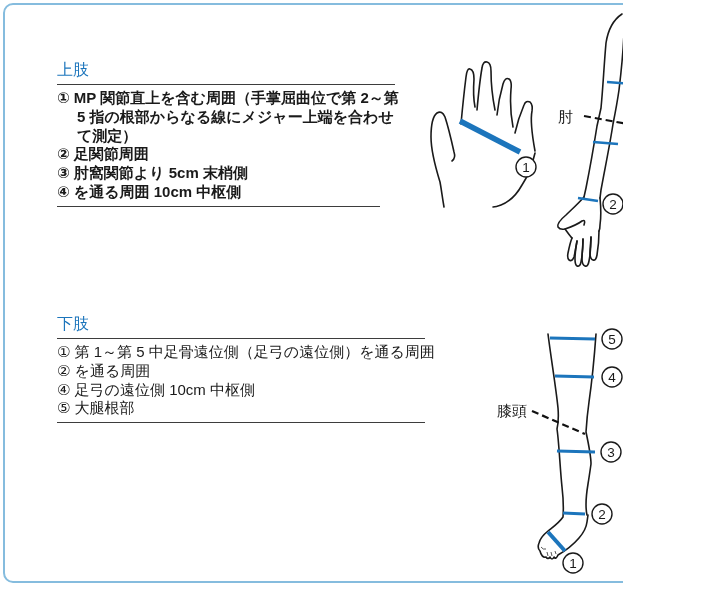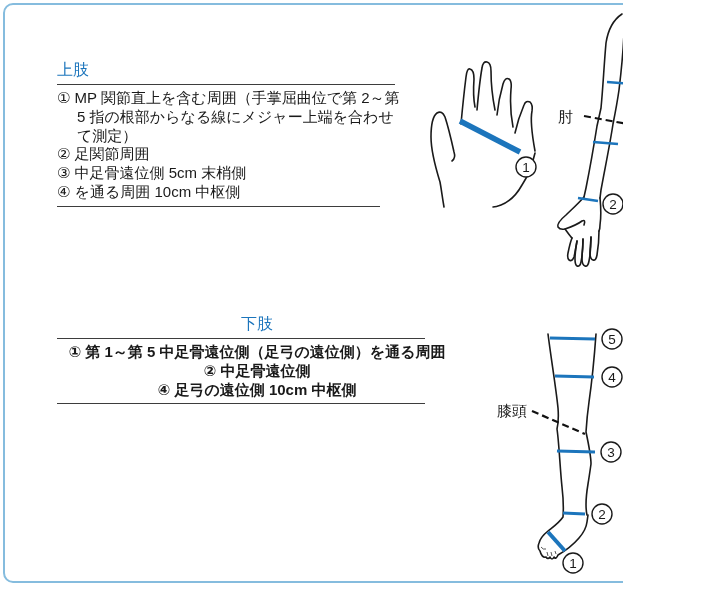--- a/index.html
+++ b/index.html
@@ -6,36 +6,36 @@
   .stage{
     position:relative;width:623px;height:590px;background:#ffffff;overflow:hidden;
     font-family:"Liberation Sans","DejaVu Sans",sans-serif;color:#1a1a1a;
   }
   .frame{
     position:absolute;left:3px;top:3px;width:703px;height:580px;
     border:2px solid #85bcde;border-radius:10px;box-sizing:border-box;
   }
   .text-block{position:absolute;left:57px;}
   .text-block.upper{top:60px;}
-  .text-block.lower{top:314px;text-align:center;}
+  .text-block.lower{top:314px;}
   .text-block h2{
     margin:0 0 4px 0;font-size:16px;font-weight:normal;color:#1c75bc;line-height:20px;
   }
   .rule{height:0;border-top:1.6px solid #3d3d3d;}
   .head-rule{margin-bottom:4px;}
   .bottom-rule{margin-top:4px;}
   .upper .head-rule{width:338px;}
   .upper .bottom-rule{width:323px;}
   .lower .head-rule{width:368px;}
   .lower .bottom-rule{width:368px;}
   ul.measure-list{
     margin:0;padding:0;list-style:none;font-size:15px;line-height:18.8px;
   }
-  .upper ul.measure-list{width:345px;}
-  .lower ul.measure-list{width:400px;font-weight:bold;}
+  .upper ul.measure-list{width:345px;font-weight:bold;}
+  .lower ul.measure-list{width:400px;}
   .lower ul.measure-list li{white-space:nowrap;}
   ul.measure-list li{padding-left:20px;text-indent:-20px;}
   svg{position:absolute;overflow:visible;}
   .outline{fill:none;stroke:#1a1a1a;stroke-width:1.6;stroke-linecap:round;stroke-linejoin:round;}
   .thin{fill:none;stroke:#444;stroke-width:0.9;stroke-linejoin:round;}
   .blue{stroke:#1c75bc;fill:none;stroke-linecap:butt;}
   .w3{stroke-width:3px;} .w26{stroke-width:2.6px;} .w4{stroke-width:4px;} .w55{stroke-width:5.5px;}
   .dash{fill:none;stroke:#111;stroke-width:2.2;stroke-dasharray:7 4;stroke-linecap:butt;}
   .marker circle{fill:#ffffff;stroke:#1a1a1a;stroke-width:1.4;}
   .marker text{font-size:13.5px;fill:#1a1a1a;text-anchor:middle;font-family:"Liberation Sans","DejaVu Sans",sans-serif;}
@@ -46,33 +46,34 @@
 
 <div class="stage">
   <div class="frame"></div>
 
   <section class="text-block upper">
     <h2>上肢</h2>
     <div class="rule head-rule"></div>
     <ul class="measure-list">
       <li>① MP 関節直上を含む周囲（手掌屈曲位で第 2～第 5 指の根部からなる線にメジャー上端を合わせて測定）</li>
       <li>② 足関節周囲</li>
-      <li>③ 中足骨遠位側 5cm 末梢側</li>
+      <li>③ 肘窩関節より 5cm 末梢側</li>
       <li>④ を通る周囲 10cm 中枢側</li>
     </ul>
     <div class="rule bottom-rule"></div>
   </section>
 
   <section class="text-block lower">
     <h2>下肢</h2>
     <div class="rule head-rule"></div>
     <ul class="measure-list">
       <li>① 第 1～第 5 中足骨遠位側（足弓の遠位側）を通る周囲</li>
-      <li>② 中足骨遠位側</li>
+      <li>② を通る周囲</li>
       <li>④ 足弓の遠位側 10cm 中枢側</li>
+      <li>⑤ 大腿根部</li>
     </ul>
     <div class="rule bottom-rule"></div>
   </section>
 
   <svg style="left:425px;top:55px;" width="135" height="185" viewBox="0 0 135 185">
     <g>
       <path class="outline" d="M19,152 C17,140 16,132 15,127 C11,114 6,94 6,82 C6,70 8,61 12,58 Q17,55 20,62 C23,71 27,88 29,97 Q31,103 27,106"></path>
       <path class="outline" d="M36,69 C37,58 39,38 41,22 Q42,13 45,14 Q49,15 49,24 C48,38 49,47 50,52"></path>
       <path class="outline" d="M52,55 C53,44 55,24 57,13 Q58,6 62,7 Q66,8 66,16 C66,30 68,45 70,55"></path>
       <path class="outline" d="M72,60 C73,50 76,36 78,29 Q80,22 84,24 Q87,26 86,34 C85,47 86,62 88,72"></path>

